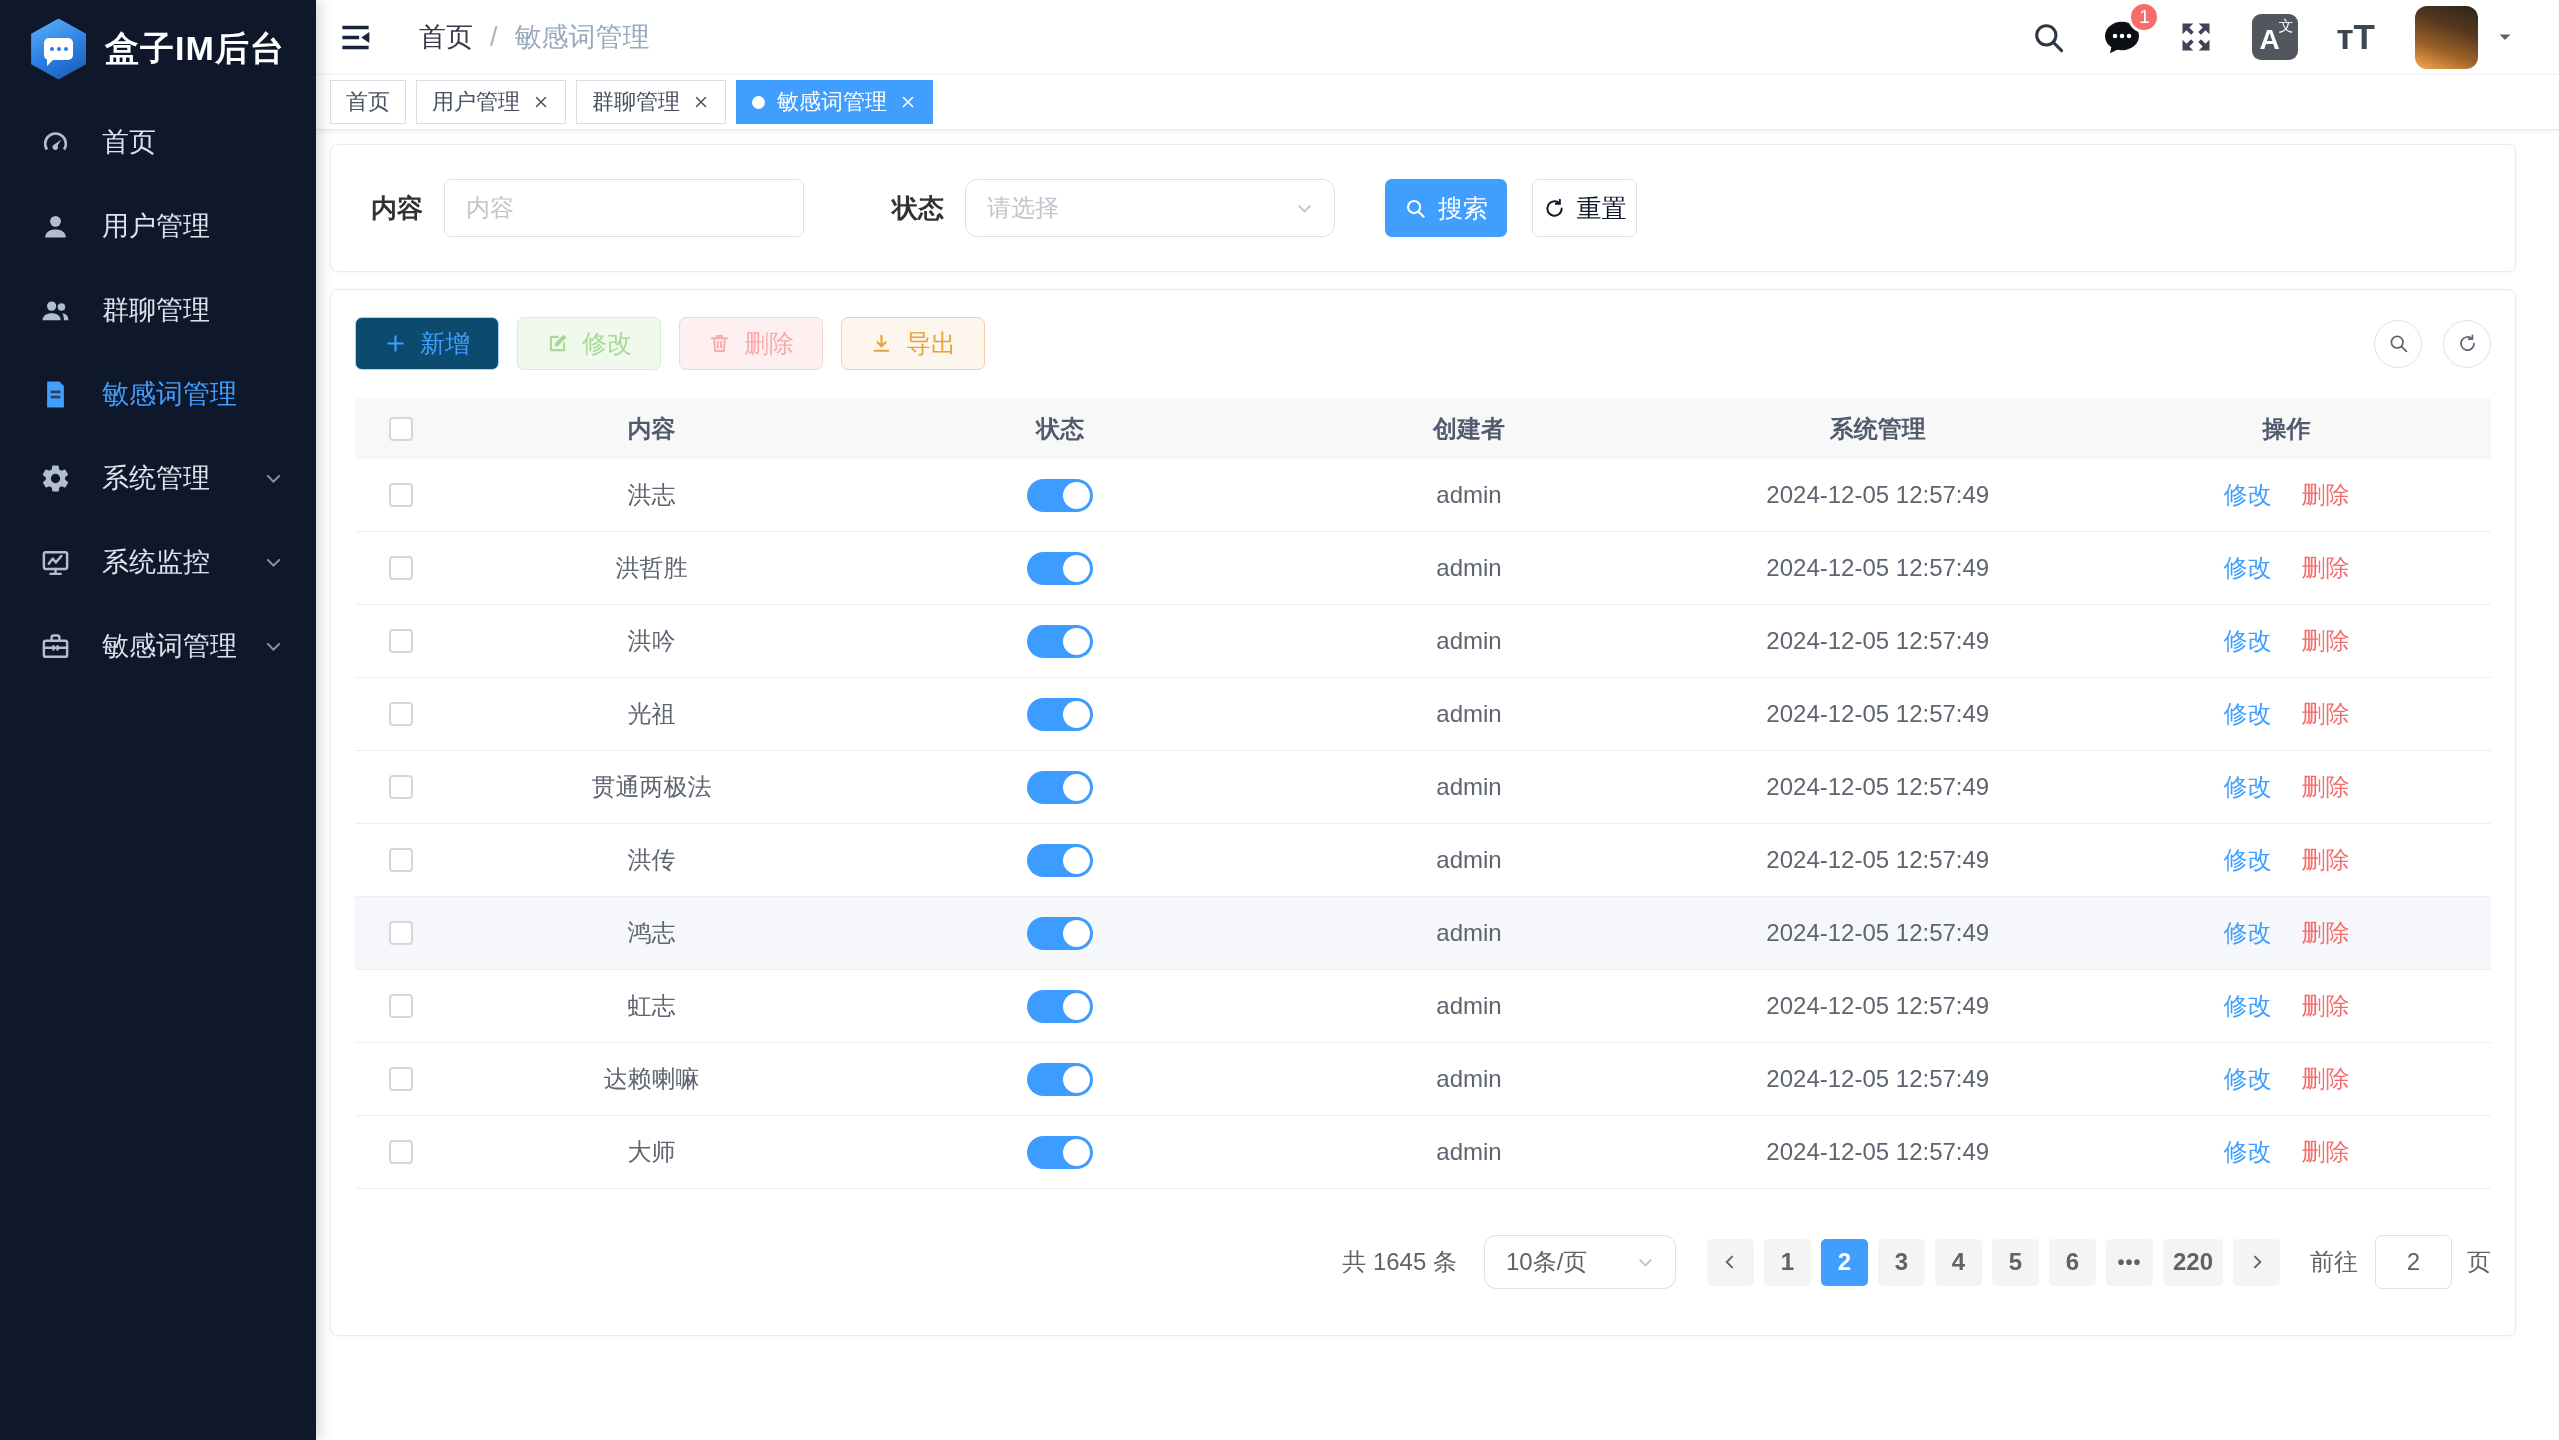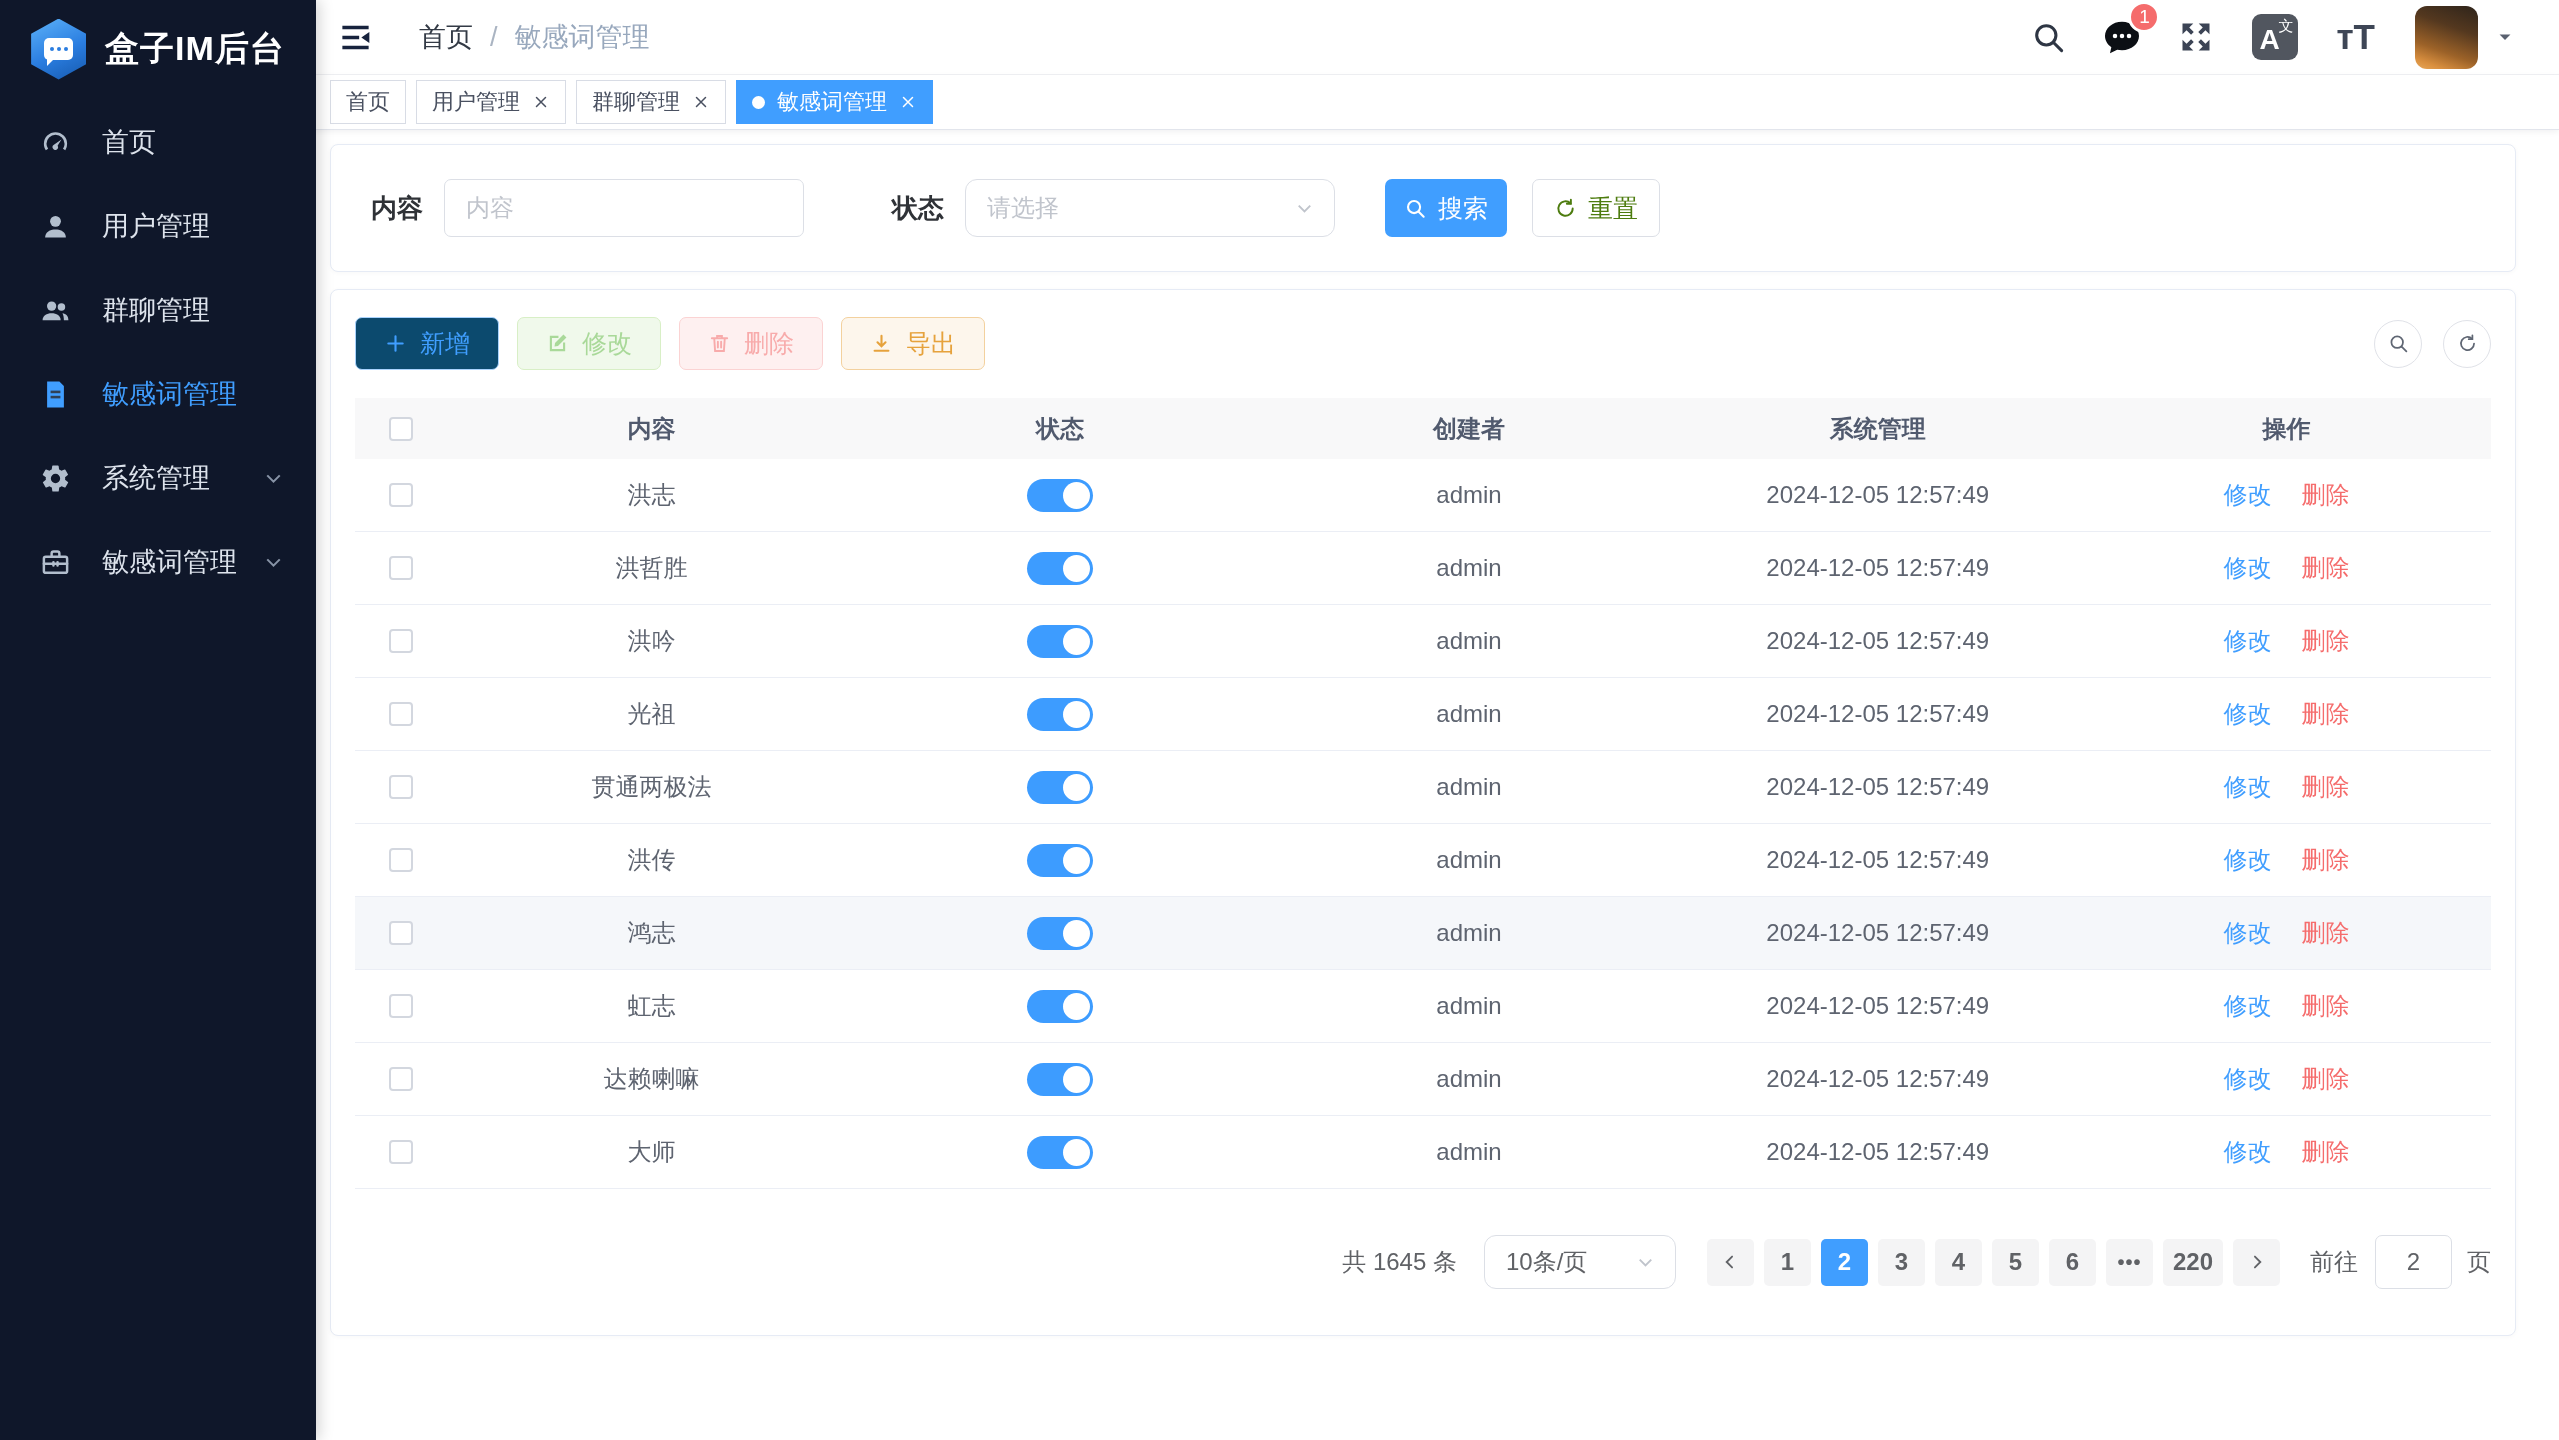--- a/index.html
+++ b/index.html
@@ -85,21 +85,21 @@
   .select .ph { color:#c0c4cc; font-size:24px; flex:1; text-align:left; }
   .select .sel-chev { width:23px; height:23px; color:#c0c4cc; display:flex; }
   .select .sel-chev svg { width:100%; height:100%; }
   .fi-status { margin-left:88px; }
   .fi-status .select { width:370px; }
   .filter-buttons { margin-left:50px; display:flex; }
   .btn { height:58px; border-radius:7px; font-size:25px; display:inline-flex; align-items:center;
     justify-content:center; gap:11px; cursor:pointer; border:1px solid transparent; }
   .btn svg { width:23px; height:23px; }
   .btn.primary { background:#409eff; color:#fff; width:122px; }
-  .btn.plain { background:#fff; border-color:#dcdfe6; color:#4d7c0f; width:128px; margin-left:25px; }
+  .btn.plain { background:#fff; border-color:#dcdfe6; color:#0f172a; width:105px; margin-left:25px; }
 
   .table-card { margin-top:17px; padding:27px 24px 46px; }
   .toolbar { display:flex; align-items:center; }
   .tbtn { height:53px; padding:0 28px; border-radius:7px; font-size:25px; display:inline-flex;
     align-items:center; gap:13px; margin-right:18px; cursor:pointer; }
   .tbtn svg { width:23px; height:23px; }
   .tbtn.add    { background:#0c4a6e; border:1px solid #a9d3fe; color:#409eff; }
   .tbtn.edit   { background:#f0f9eb; border:1px solid #d8efc6; color:#a9d999; cursor:not-allowed; }
   .tbtn.del    { background:#fef0f0; border:1px solid #fbd3d3; color:#f8abab; cursor:not-allowed; }
   .tbtn.export { background:#fdf6ec; border:1px solid #f3d19e; color:#e6a23c; }
@@ -199,20 +199,35 @@
         </span>
         <span class="mi-label">敏感词管理</span>
       </div>
       <div class="menu-item">
         <span class="mi-wrap">
           <svg viewBox="0 0 24 24" fill="currentColor">
             <path d="M19.4 13c.04-.32.1-.65.1-1s-.06-.68-.1-1l2.1-1.65a.5.5 0 0 0 .12-.64l-2-3.46a.5.5 0 0 0-.6-.22l-2.49 1a7.3 7.3 0 0 0-1.73-1l-.38-2.65A.5.5 0 0 0 13.93 2h-4a.5.5 0 0 0-.5.42l-.37 2.65c-.63.26-1.2.6-1.74 1l-2.48-1a.5.5 0 0 0-.61.22l-2 3.46c-.13.22-.07.5.12.64L4.55 11c-.04.32-.1.65-.1 1s.06.68.1 1l-2.1 1.65a.5.5 0 0 0-.12.64l2 3.46c.12.22.38.3.6.22l2.49-1c.54.4 1.1.74 1.73 1l.38 2.65c.04.24.25.42.5.42h4c.25 0 .46-.18.5-.42l.37-2.65c.63-.26 1.2-.6 1.74-1l2.48 1c.23.09.49 0 .61-.22l2-3.46a.5.5 0 0 0-.12-.64L19.4 13zM12 15.6a3.6 3.6 0 1 1 0-7.2 3.6 3.6 0 0 1 0 7.2z"></path>
           </svg>
         </span>
         <span class="mi-label">系统管理</span>
+        <span class="chev">
+          <svg viewBox="0 0 24 24" fill="none" stroke="currentColor" stroke-width="2">
+            <path d="M6 9l6 6 6-6"></path>
+          </svg>
+        </span>
+      </div>
+      <div class="menu-item">
+        <span class="mi-wrap">
+          <svg viewBox="0 0 24 24" fill="none" stroke="currentColor" stroke-width="1.9" stroke-linecap="round" stroke-linejoin="round">
+            <rect x="3" y="4" width="18" height="13" rx="1.5"></rect>
+            <path d="M6.8 13l3-4 2.5 3 4.2-5"></path>
+            <path d="M12 17v3.2M8 20.8h8"></path>
+          </svg>
+        </span>
+        <span class="mi-label">系统监控</span>
         <span class="chev">
           <svg viewBox="0 0 24 24" fill="none" stroke="currentColor" stroke-width="2">
             <path d="M6 9l6 6 6-6"></path>
           </svg>
         </span>
       </div>
       <div class="menu-item">
         <span class="mi-wrap">
           <svg viewBox="0 0 24 24" fill="none" stroke="currentColor" stroke-width="1.9" stroke-linecap="round" stroke-linejoin="round">
             <rect x="3" y="7.5" width="18" height="12.5" rx="1.5"></rect>

